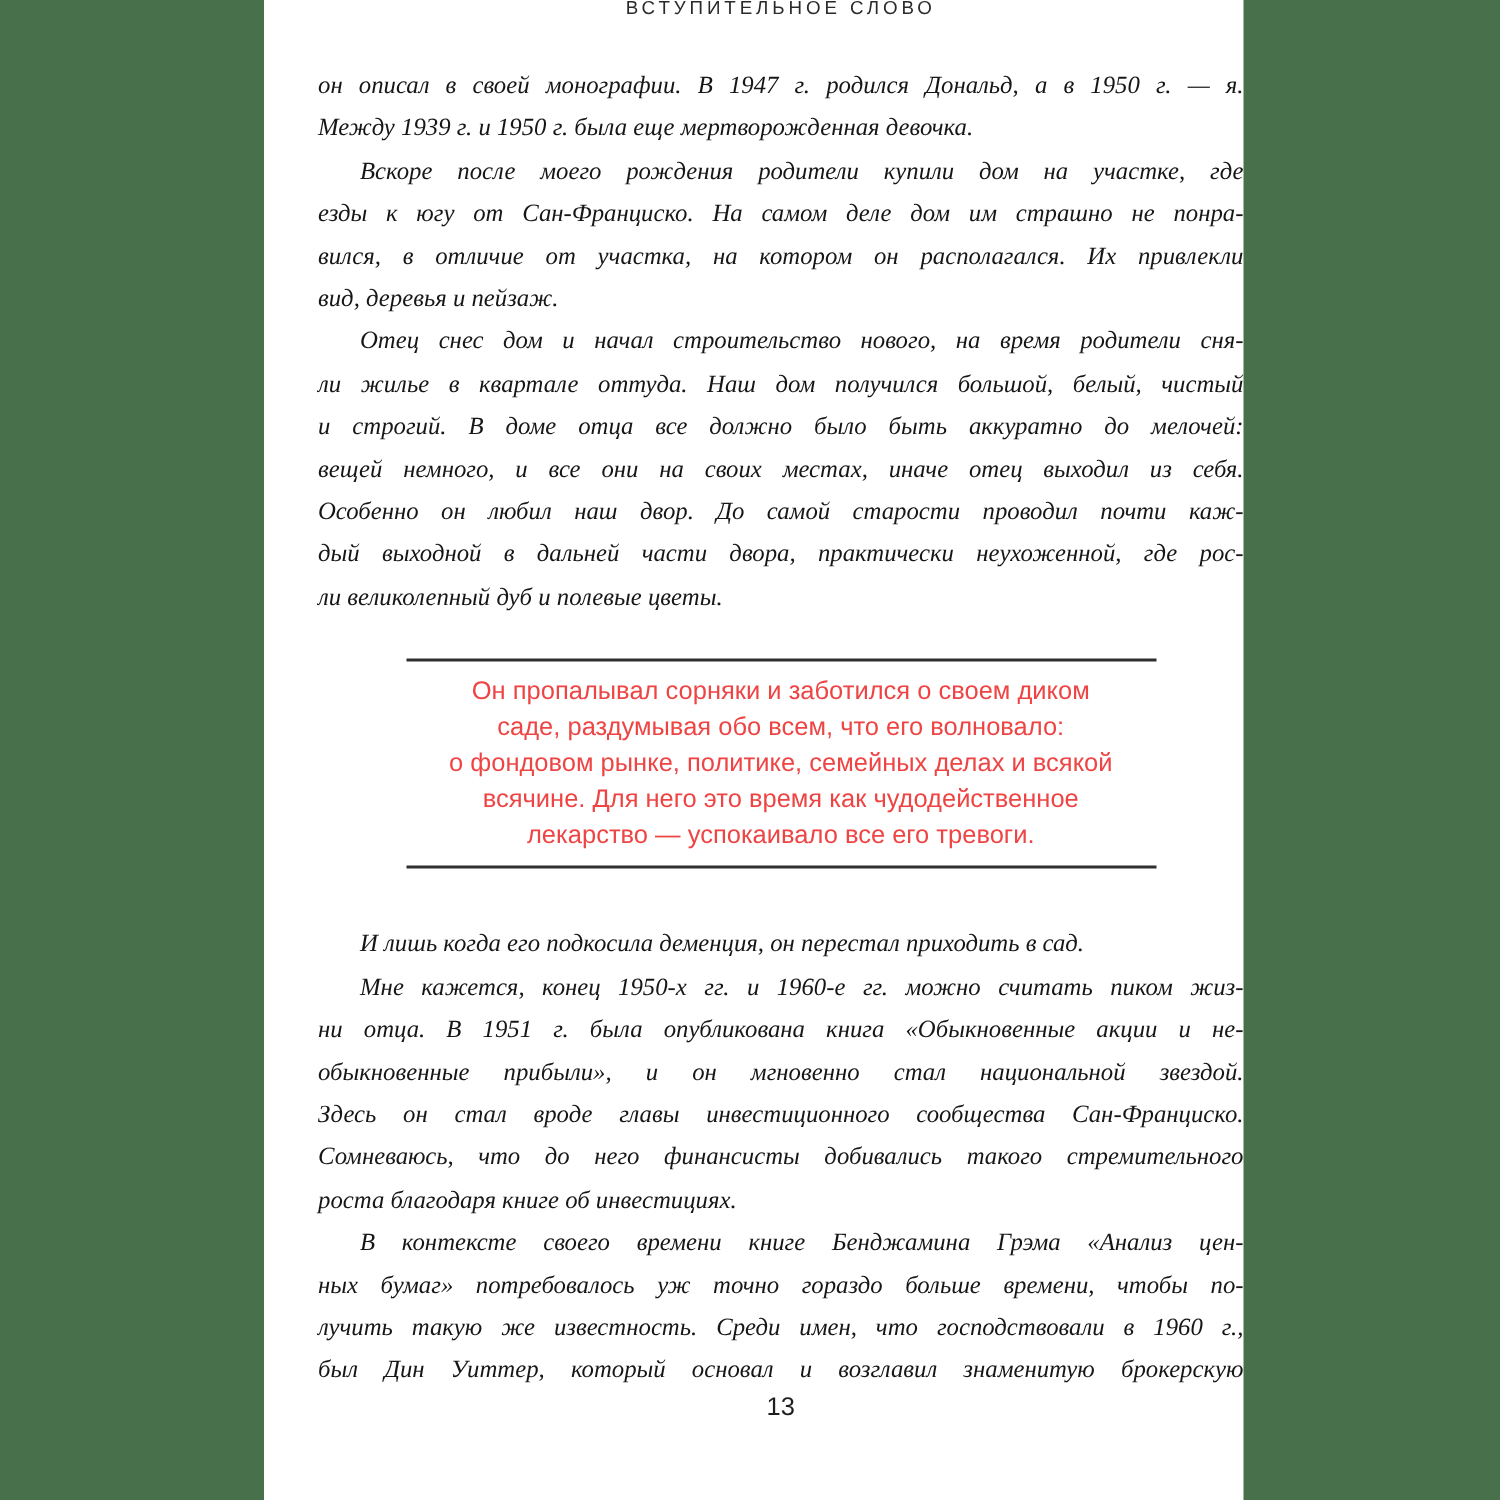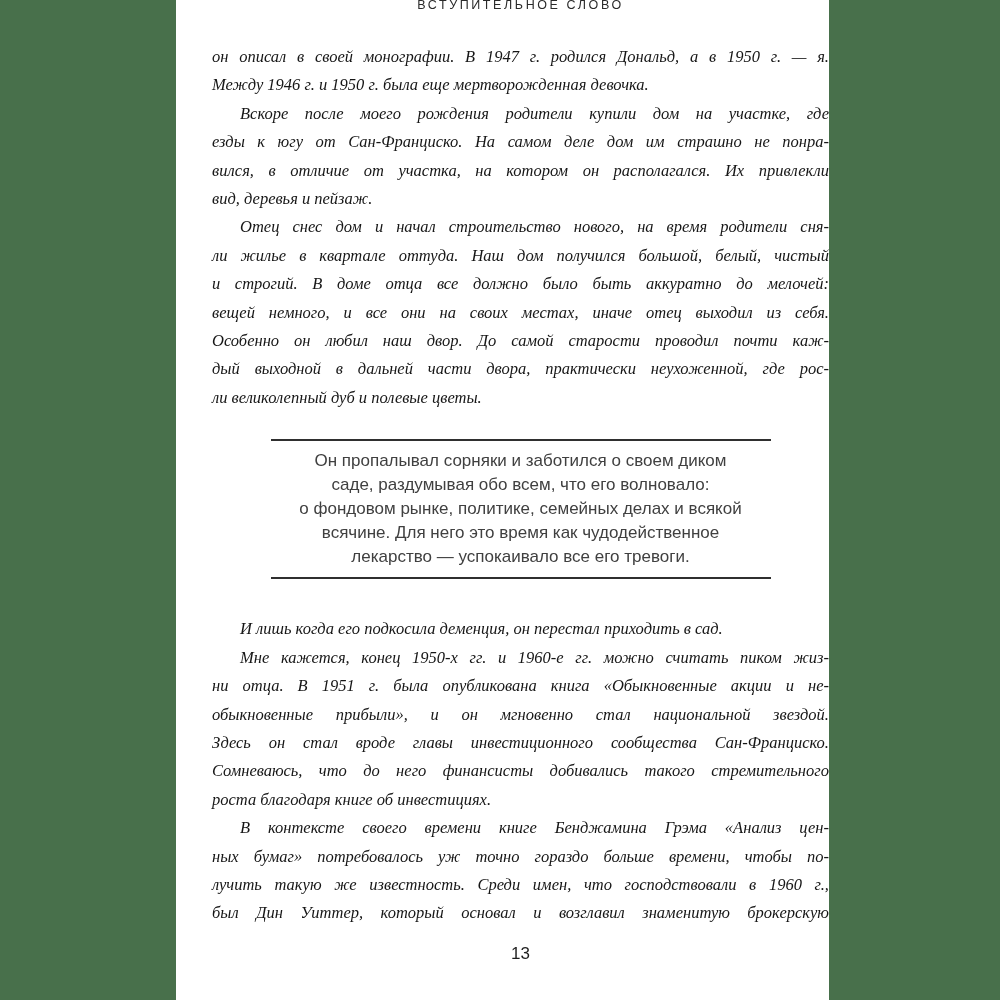--- a/index.html
+++ b/index.html
@@ -57,43 +57,42 @@
   }
   .quote .rule{
     height:0;
     border-top:2px solid var(--rule);
   }
   .quote-inner{
     padding:8px 6px;
     font-family:"Liberation Sans","DejaVu Sans",sans-serif;
     font-size:17px;
     line-height:24px;
-    color:#404040;
+    color:#ef4444;
     text-align:center;
   }
   .qline{white-space:nowrap;}
 
   .folio{
-    margin-top:16px;
     text-align:center;
     font-family:"Liberation Sans","DejaVu Sans",sans-serif;
     font-size:17px;
     color:#1e1e1e;
   }
 </style>
 </head>
 <body>
 
 <div class="page">
   <div class="running-head">ВСТУПИТЕЛЬНОЕ СЛОВО</div>
 
   <div class="content">
       <div class="paragraph first-block">
         <div class="line">он описал в своей монографии. В 1947 г. родился Дональд, а в 1950 г. — я.</div>
-        <div class="line endline">Между 1946 г. и 1950 г. была еще мертворожденная девочка.</div>
+        <div class="line endline">Между 1939 г. и 1950 г. была еще мертворожденная девочка.</div>
       </div>
       <div class="paragraph">
         <div class="line indent">Вскоре после моего рождения родители купили дом на участке, где</div>
         <div class="line">езды к югу от Сан-Франциско. На самом деле дом им страшно не понра-</div>
         <div class="line">вился, в отличие от участка, на котором он располагался. Их привлекли</div>
         <div class="line endline">вид, деревья и пейзаж.</div>
       </div>
       <div class="paragraph">
         <div class="line indent">Отец снес дом и начал строительство нового, на время родители сня-</div>
         <div class="line">ли жилье в квартале оттуда. Наш дом получился большой, белый, чистый</div>

